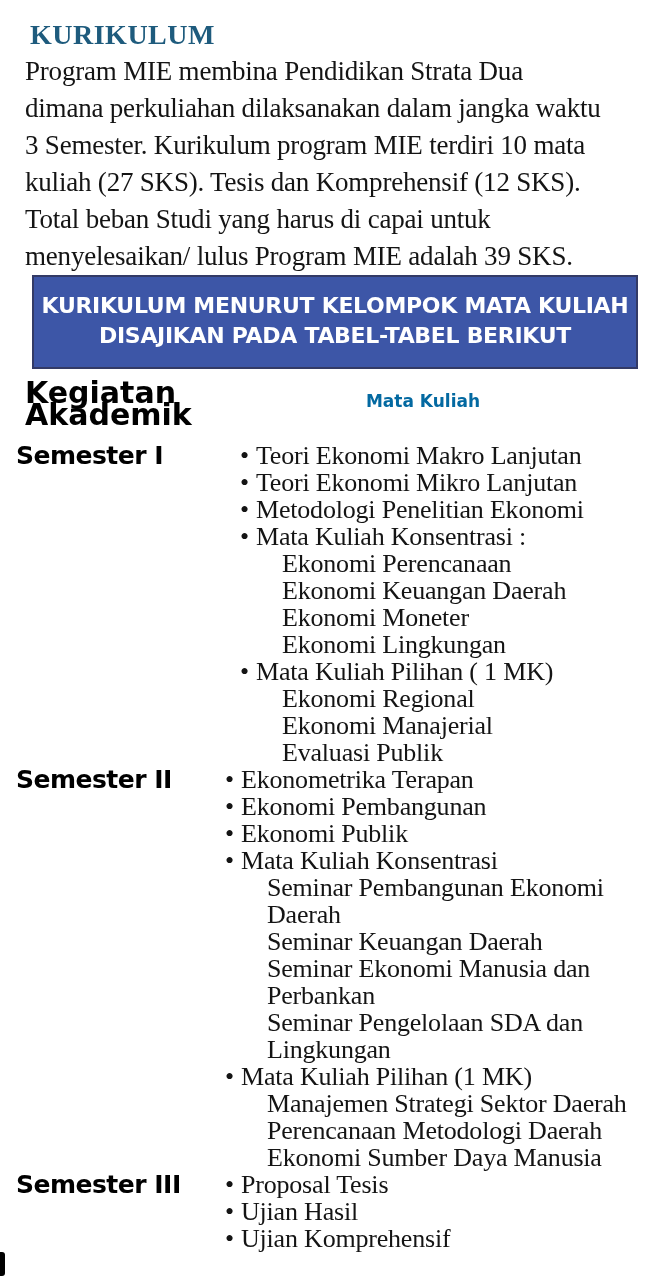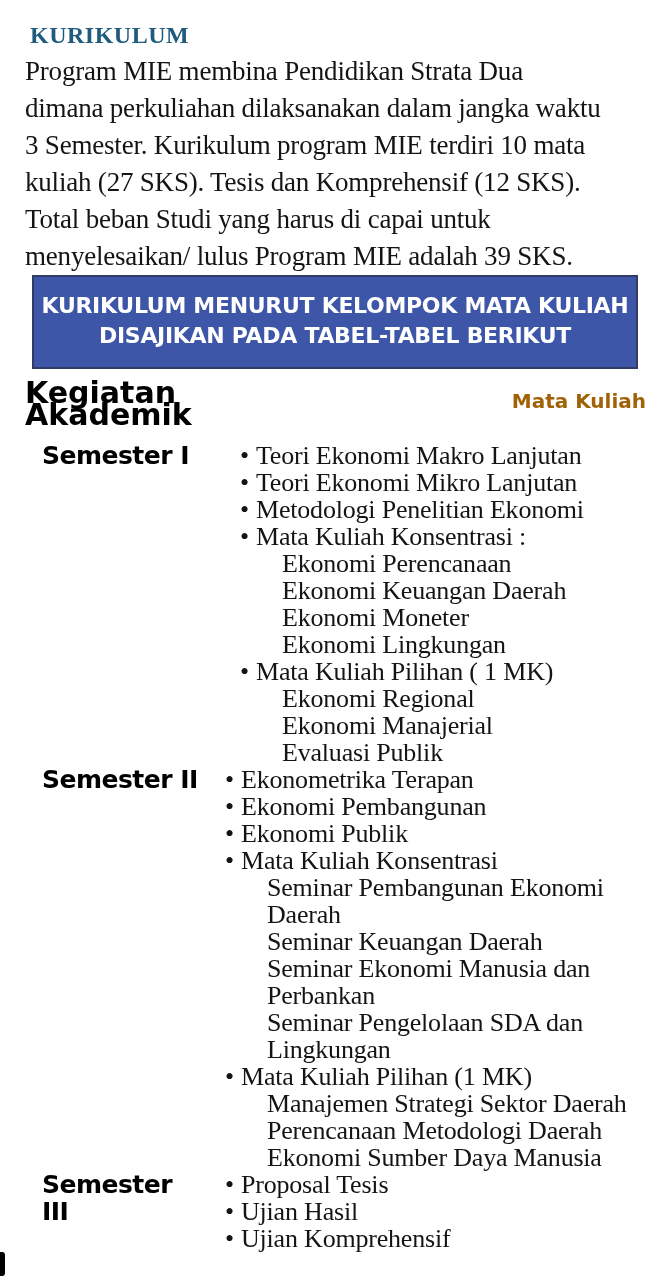--- a/index.html
+++ b/index.html
@@ -7,39 +7,39 @@
     --banner-text:#FFFFFF; --ink:#141414;
   }
   html,body{margin:0;padding:0;}
   body{
     width:646px;height:1280px;background:#ffffff;position:relative;overflow:hidden;
     font-family:"Liberation Serif", serif;color:var(--ink);
   }
   .sans{font-family:"DejaVu Sans","Liberation Sans",sans-serif;font-weight:bold;}
   .page-title{
     margin:0;padding:18px 0 0 30px;font-family:"Liberation Serif",serif;
-    font-weight:bold;font-size:24px;line-height:34px;color:var(--heading);
+    font-weight:bold;font-size:28px;line-height:34px;color:var(--heading);
     letter-spacing:0.5px;
   }
   .intro{padding:1px 24px 0 25px;}
   .intro-line{font-size:27px;line-height:37px;letter-spacing:-0.2px;white-space:nowrap;}
   .banner{
     margin-left:32px;width:606px;height:94px;box-sizing:border-box;
     background:var(--banner-bg);border:2px solid var(--banner-border);
     color:var(--banner-text);text-align:center;padding-top:14px;
   }
   .banner-line{font-size:22px;line-height:30px;letter-spacing:-0.3px;}
   .thead{display:flex;margin-top:13px;}
   .thead-col1{flex:0 0 200px;box-sizing:border-box;padding-left:25px;}
   .thead-col1-inner{width:140px;text-align:center;font-size:30px;line-height:22px;color:#000000;}
-  .thead-col2{flex:0 0 446px;text-align:right;padding-top:8px;font-size:20px;line-height:22px;color:#a16207;}
+  .thead-col2{flex:0 0 446px;text-align:center;padding-top:8px;font-size:17px;line-height:22px;color:#0369a1;}
   .rows{margin-top:16px;}
   .row{display:flex;align-items:flex-start;}
   .row-label{
-    flex:0 0 200px;box-sizing:border-box;padding-left:42px;
+    flex:0 0 200px;box-sizing:border-box;padding-left:16px;
     font-size:25px;line-height:27px;letter-spacing:-0.5px;color:#000;
   }
   .row-items{flex:0 0 446px;box-sizing:border-box;margin-left:20px;}
   .row-items.wide{padding-left:20px;}
   .row-items.narrow{padding-left:5px;}
   .item{font-size:26px;line-height:27px;letter-spacing:-0.2px;}
   .item.bullet{padding-left:16px;text-indent:-16px;}
   .item .bullet-glyph{display:inline-block;width:16px;text-indent:0;}
   .item.sub{padding-left:42px;}
   .edge-artifact{

